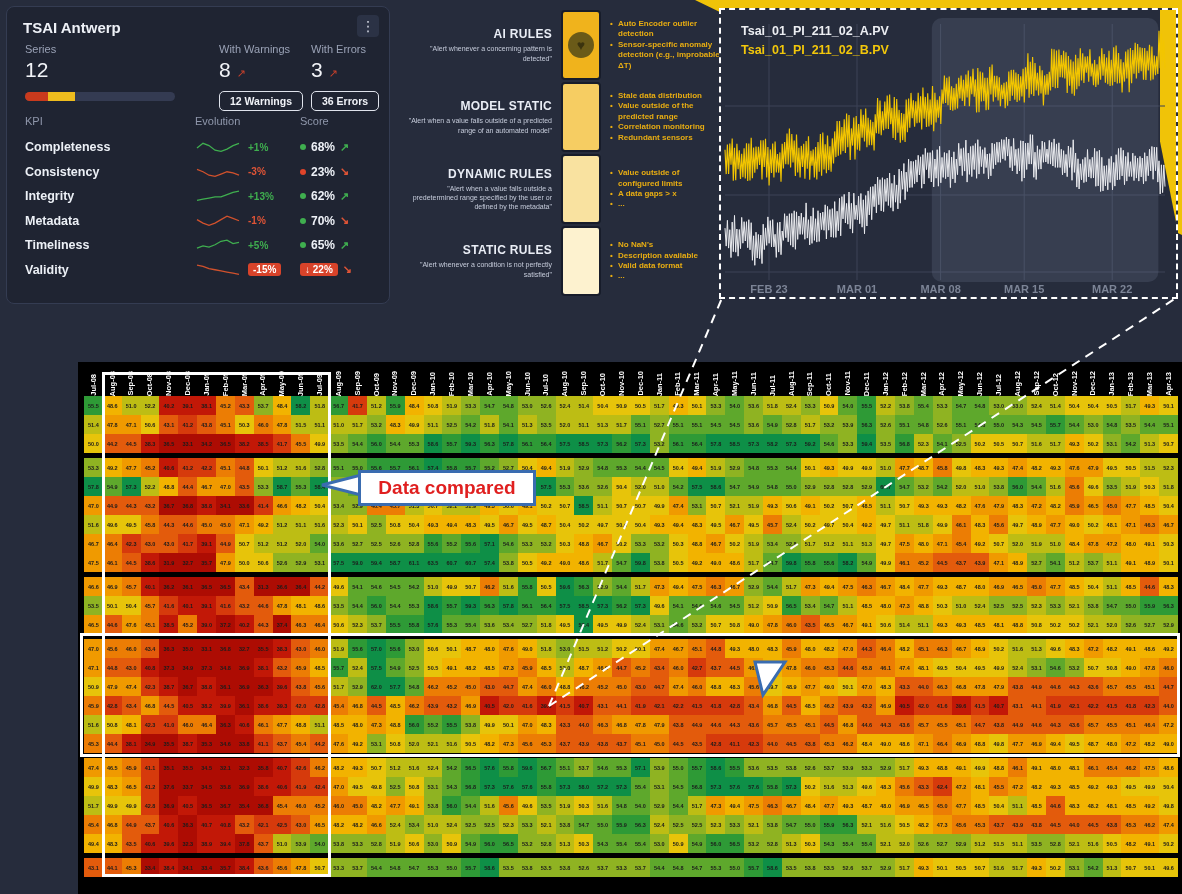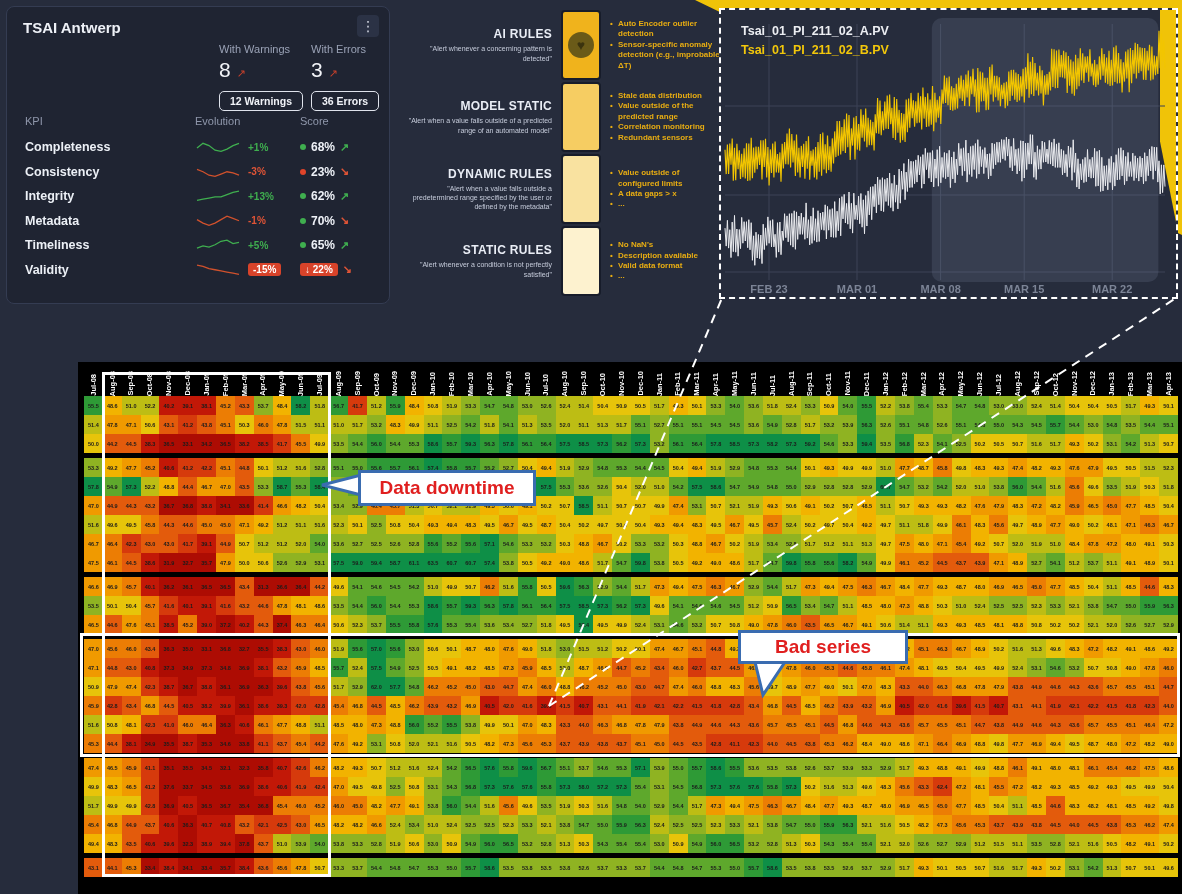--- a/index.html
+++ b/index.html
@@ -84,20 +84,28 @@
 </style>
 </head>
 <body>
 
 <div class="stage">
 
   <section class="card">
     <div class="card-title">TSAI Antwerp</div>
     <div class="kebab">⋮</div>
 
+    <div class="col-series">
+      <div class="stat-label">Series</div>
+      <div class="stat-value">12</div>
+      <div class="pbar">
+        <div class="seg-red" id="pbar-red" style="width: 15%;"></div>
+        <div class="seg-yellow" id="pbar-yellow" style="width: 18%;"></div>
+      </div>
+    </div>
 
     <div class="col-warn">
       <div class="stat-label">With Warnings</div>
       <div class="stat-value"><span>8</span><span class="up-red">↗</span></div>
       <button class="chipbtn">12 Warnings</button>
     </div>
 
     <div class="col-err">
       <div class="stat-label">With Errors</div>
       <div class="stat-value"><span>3</span><span class="up-red">↗</span></div>
@@ -1910,23 +1918,20 @@
       </div>
   </section>
 
   <div class="wbox" style="left:102px;top:372px;width:229px;height:505px;"></div>
   <div class="wbox" style="left:80px;top:633px;width:1100px;height:124px;"></div>
 
   <svg class="ptr" style="left:320px;top:472px;" width="42" height="26">
     <polygon points="41,3 41,23 2,13" fill="#ffffff" stroke="#3a6cb0" stroke-width="3"></polygon>
   </svg>
   <div class="callout" style="left:358px;top:470px;width:178px;height:36px;">
-    <span>Data downtime</span>
+    <span>Data compared</span>
   </div>
 
   <svg class="ptr" style="left:752px;top:660px;" width="36" height="38">
     <polygon points="3,2 33,2 11,35" fill="#ffffff" stroke="#3a6cb0" stroke-width="3"></polygon>
   </svg>
-  <div class="callout" style="left:738px;top:630px;width:170px;height:34px;">
-    <span>Bad series</span>
-  </div>
 
 </div>
 
 </body></html>

